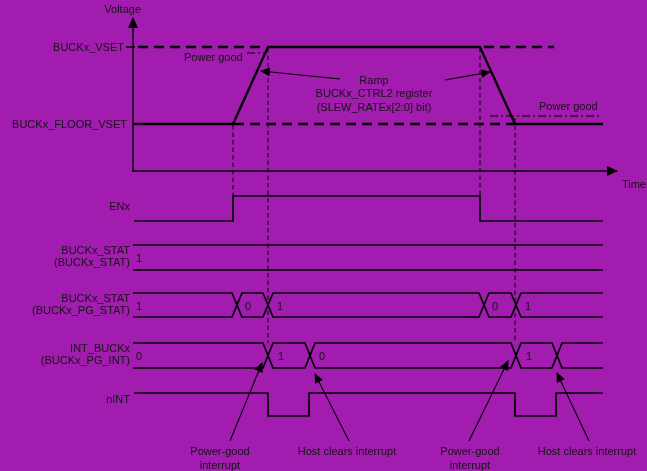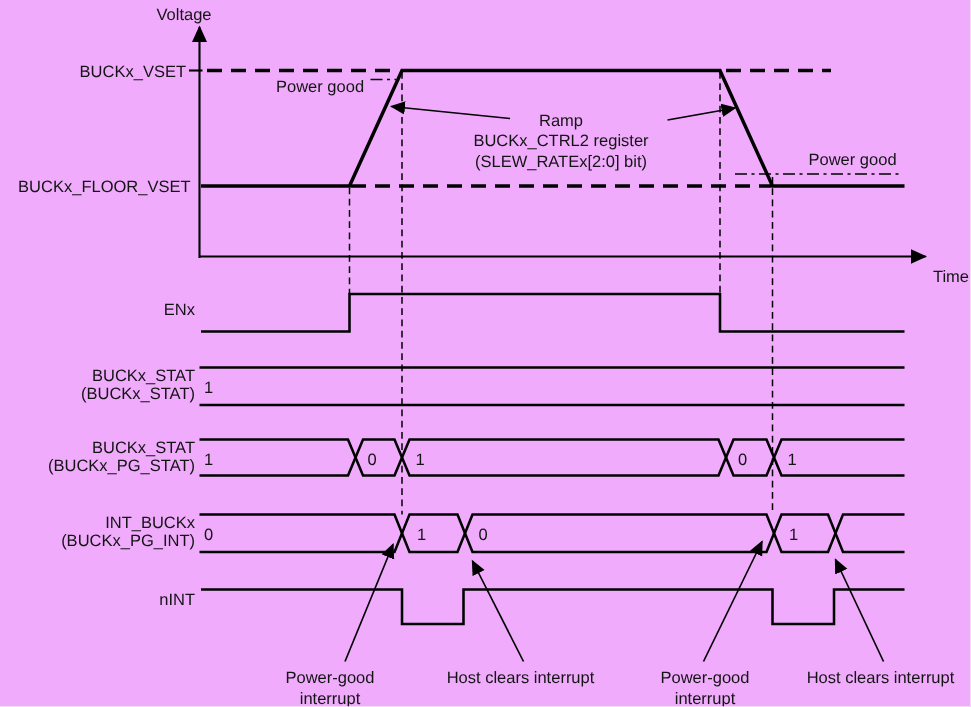--- a/index.html
+++ b/index.html
@@ -1,16 +1,16 @@
 <!DOCTYPE html>
 <html><head>
 <meta charset="utf-8">
 <style>
   html,body{margin:0;padding:0;background:#ffffff;}
-  .stage{position:relative;width:647px;height:471px;background:#f0abfc;overflow:hidden;
+  .stage{position:relative;width:647px;height:471px;background:#a21caf;overflow:hidden;
          font-family:"Liberation Sans", sans-serif;}
   svg{position:absolute;left:0;top:0;}
   
   .axis   {stroke:#000;stroke-width:1.4;fill:none;}
   .wave   {stroke:#000;stroke-width:2.3;fill:none;stroke-linejoin:miter;}
   .lvl-dash{stroke:#000;stroke-width:2.3;fill:none;stroke-dasharray:10 6;}
   .dashv  {stroke:#000;stroke-width:1;fill:none;stroke-dasharray:4.5 3;}
   .dashdot{stroke:#000;stroke-width:1.1;fill:none;stroke-dasharray:8 3 2 3;}
   .sig    {stroke:#000;stroke-width:1.7;fill:none;stroke-linejoin:miter;}
   .leader {stroke:#000;stroke-width:1.1;fill:none;}

